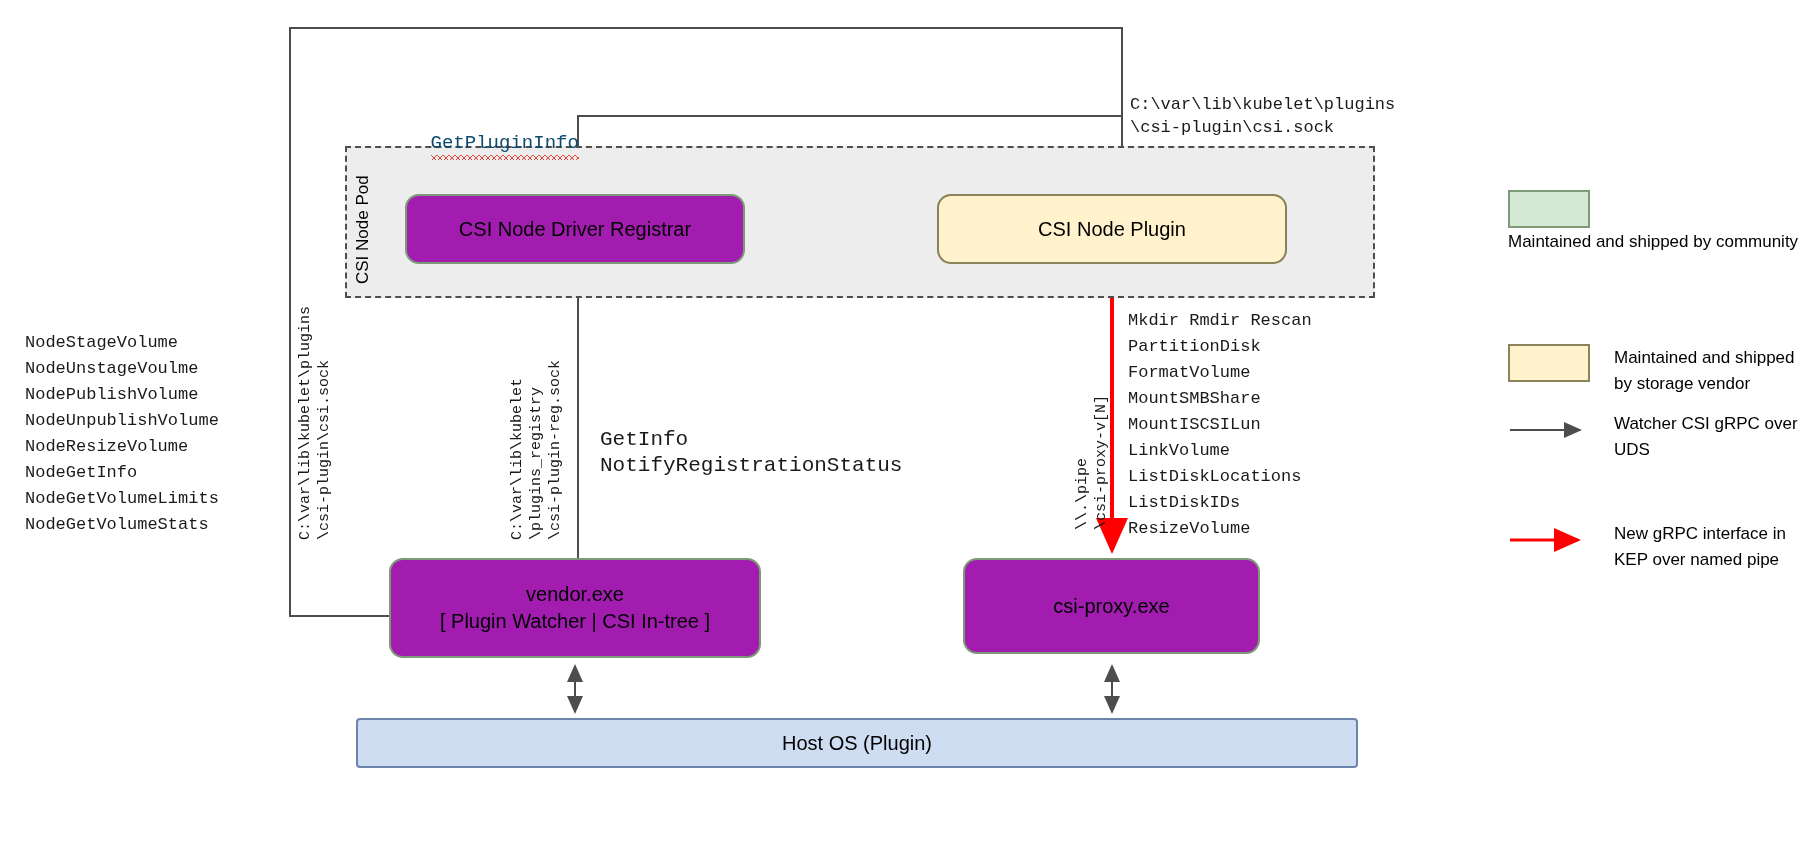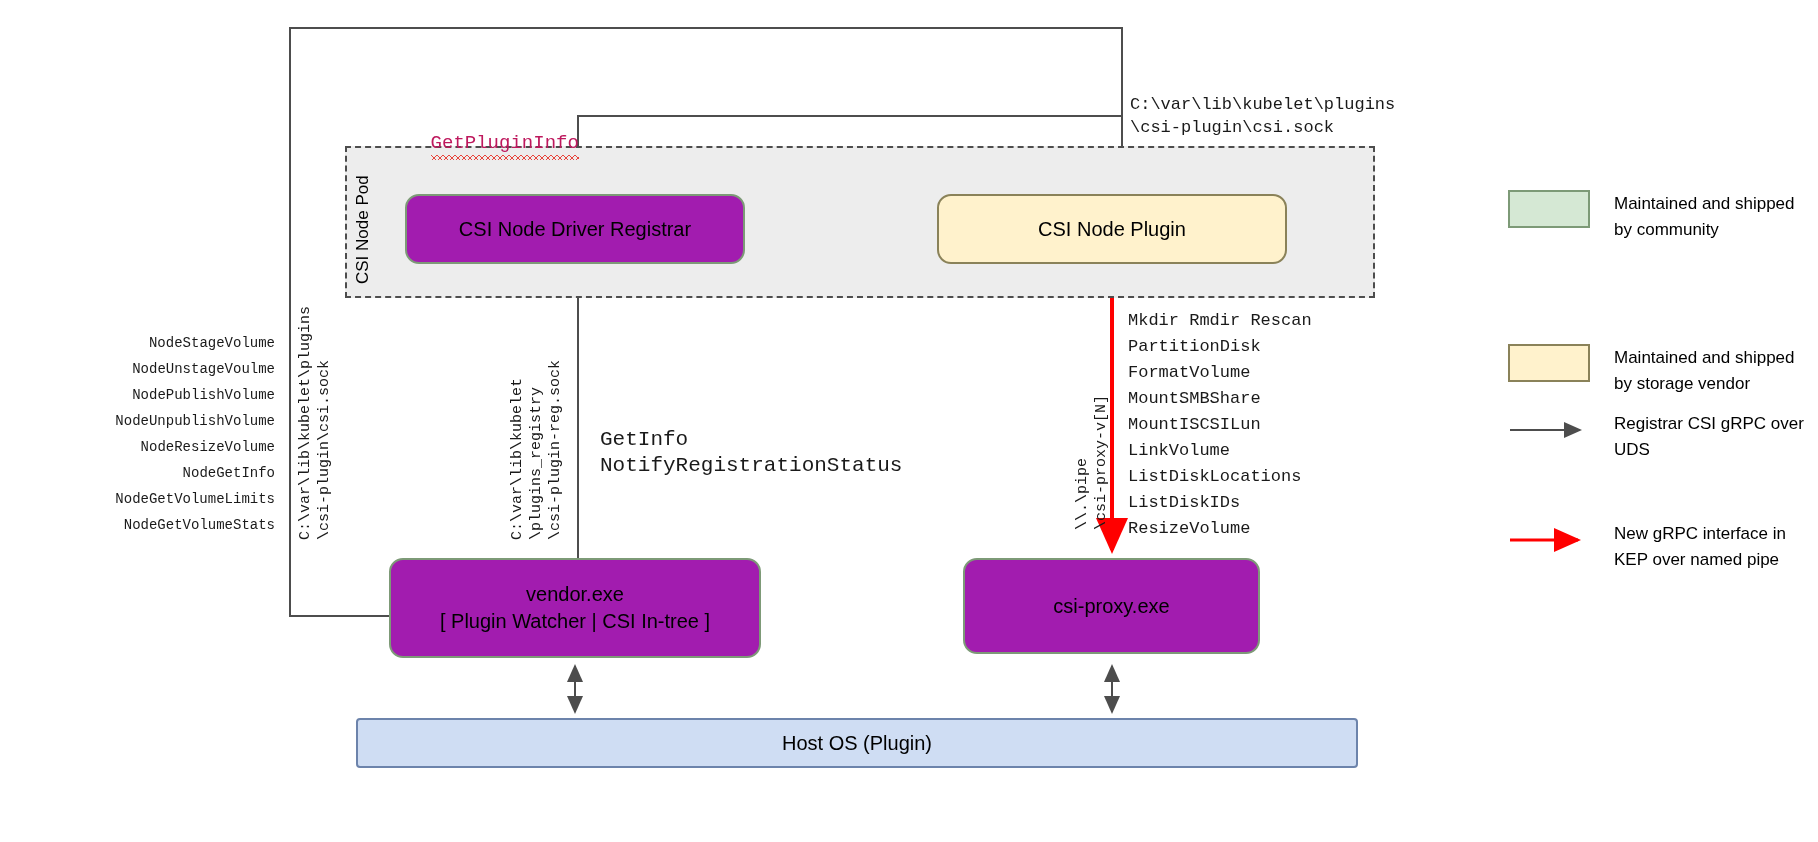--- a/index.html
+++ b/index.html
@@ -81,21 +81,21 @@
   }
   
   .label {
     position: absolute;
     white-space: pre;
     color: #1a1a1a;
   }
   #label-getplugininfo {
     left: 385px; top: 110px;
     font-size: 19px;
-    color: #be185d;
+    color: #0c4a6e;
     border-bottom: 0;
   }
   #label-getplugininfo .squiggle {
     position: relative;
     display: inline-block;
     padding-bottom: 2px;
   }
   #label-getplugininfo .squiggle::after {
     content: "";
     position: absolute;
@@ -108,22 +108,21 @@
     background-repeat: repeat-x;
   }
   #label-csi-sock-path {
     left: 1130px; top: 93px;
     font-size: 17px;
     line-height: 23px;
   }
   #label-node-api-list {
     left: 25px; top: 330px;
     width: 250px;
-    text-align: right;
-    font-size: 14px;
+    font-size: 17px;
     line-height: 26px;
   }
   #label-getinfo {
     left: 600px; top: 427px;
     font-size: 21px;
     line-height: 26px;
   }
   #label-proxy-ops {
     left: 1128px; top: 308px;
     font-size: 17px;
@@ -178,21 +177,21 @@
     margin-right: 24px;
     flex: none;
     position: relative;
   }
   .legend-text {
     font-size: 17px;
     line-height: 26px;
     color: #000;
     padding-top: 1px;
   }
-  #legend-row-0 { left: 0; top: 0; }
+  #legend-row-0 { left: 0; top: 0; flex-direction: column; }
   #legend-row-1 { left: 0; top: 110px; margin-top: 44px; }
   #legend-row-2 { left: 0; top: 220px; }
   #legend-row-3 { left: 0; top: 330px; }
 </style>
 </head>
 <body>
 
 <div class="canvas">
 
   <svg class="wires" viewBox="0 0 1818 842" xmlns="http://www.w3.org/2000/svg">
@@ -307,21 +306,21 @@
       <div class="legend-arrow-slot">
         <svg width="82" height="38" viewBox="0 0 82 38" xmlns="http://www.w3.org/2000/svg">
           <defs>
             <marker id="lg-arrow-gray" markerWidth="10" markerHeight="10" refX="8" refY="4" orient="auto" markerUnits="strokeWidth">
               <path d="M0,0 L9,4 L0,8 z" fill="#4d4d4d"></path>
             </marker>
           </defs>
           <path d="M 2,20 L 72,20" stroke="#4d4d4d" stroke-width="2" fill="none" marker-end="url(#lg-arrow-gray)"></path>
         </svg>
       </div>
-      <div class="legend-text">Registrar CSI gRPC over UDS</div>
+      <div class="legend-text">Watcher CSI gRPC over UDS</div>
     </div>
 
     <div id="legend-row-3" class="legend-row">
       <div class="legend-arrow-slot">
         <svg width="82" height="38" viewBox="0 0 82 38" xmlns="http://www.w3.org/2000/svg">
           <defs>
             <marker id="lg-arrow-red" markerWidth="10" markerHeight="10" refX="8" refY="4" orient="auto" markerUnits="strokeWidth">
               <path d="M0,0 L9,4 L0,8 z" fill="#ff0000"></path>
             </marker>
           </defs>

